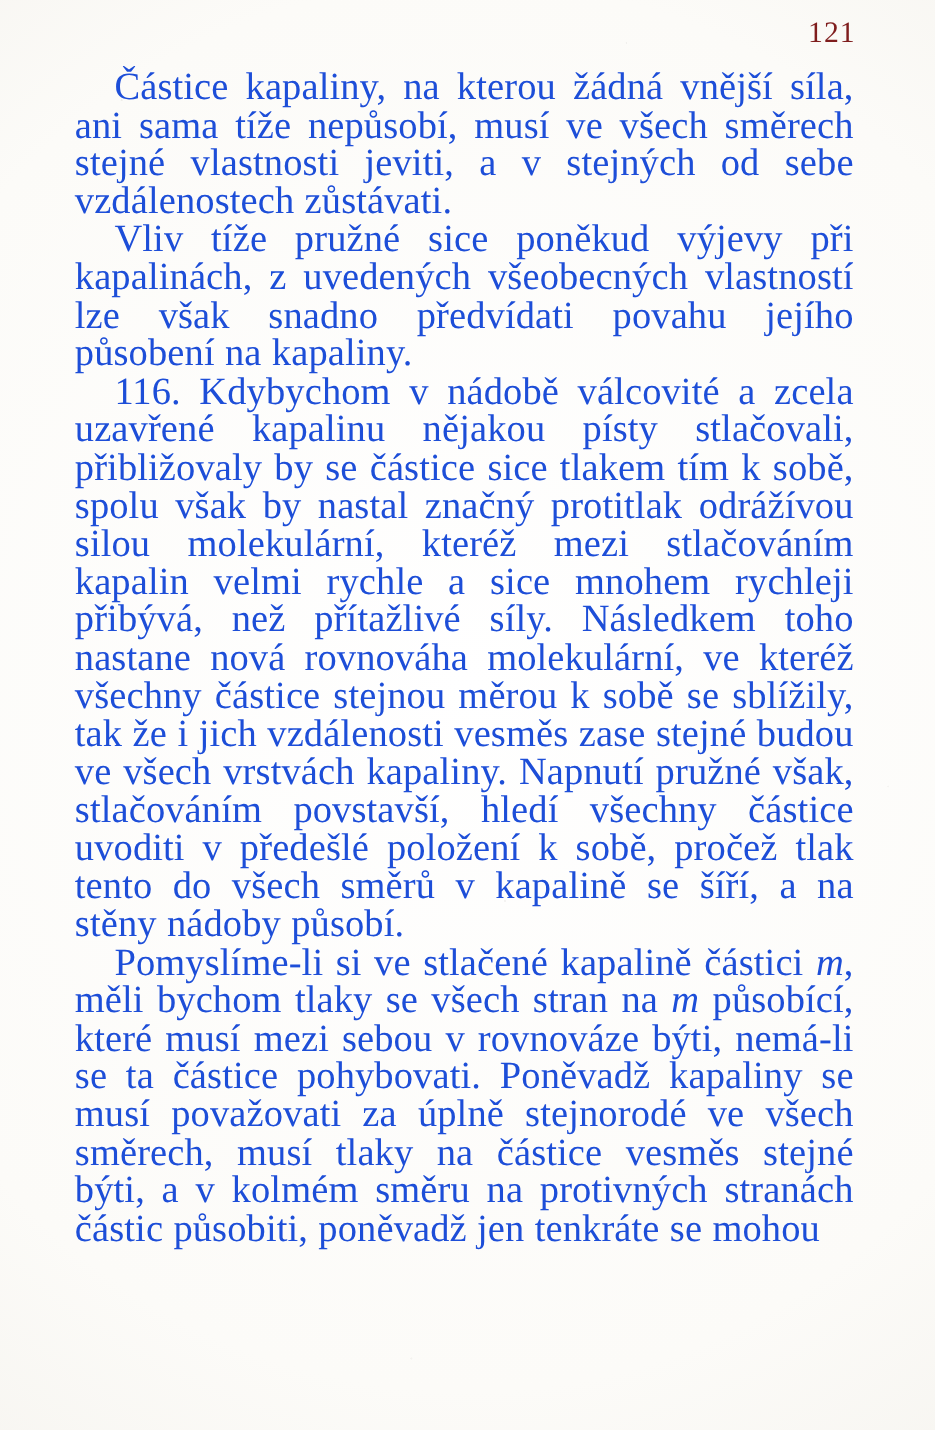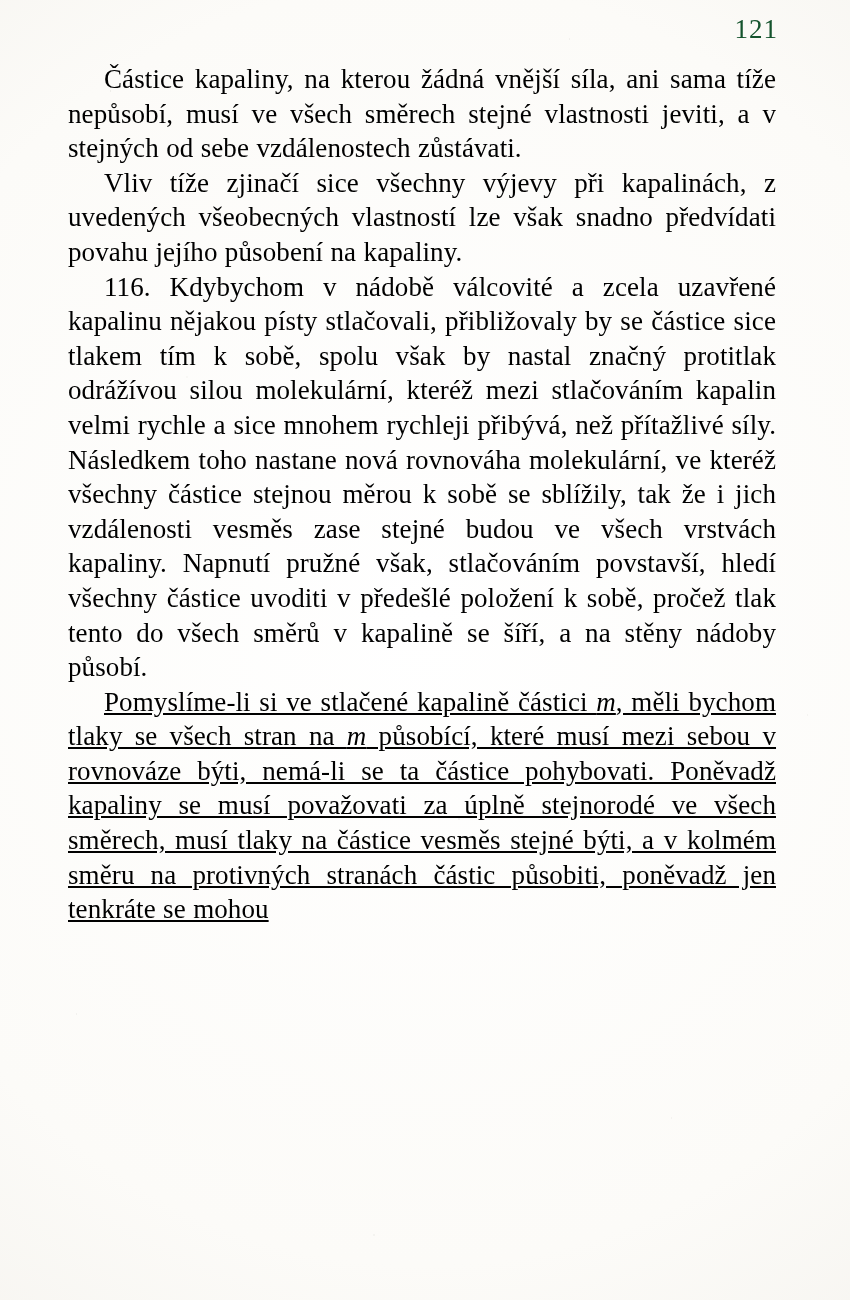--- a/index.html
+++ b/index.html
@@ -29,56 +29,56 @@
       radial-gradient(circle at 79% 86%, rgba(120,115,105,.13) 0 .7px, transparent 1px),
       radial-gradient(circle at 44% 95%, rgba(120,115,105,.12) 0 .8px, transparent 1.1px),
       radial-gradient(circle at 95% 55%, rgba(120,115,105,.12) 0 .7px, transparent 1px),
       radial-gradient(circle at 22% 29%, rgba(120,115,105,.11) 0 .6px, transparent .9px);
   }
   #page{position:absolute;inset:0;}
 
   #folio{
     position:absolute;top:14px;right:72px;
     font-size:27px;letter-spacing:1px;
-    color:#14532d;
+    color:#7f1d1d;
   }
 
   #textblock{
     position:absolute;
     left:68px;top:62px;width:708px;
   }
 
   p.para{
     margin:0;
     text-indent:36px;
     text-align:justify;
-    font-size:27px;
+    font-size:35px;
     line-height:34.6px;
     word-spacing:.5px;
     letter-spacing:.1px;
-    color:#000000;
+    color:#1d4ed8;
   }
-  p.para:last-child{text-align:justify;text-decoration:underline;}
+  p.para:last-child{text-align:justify;}
   em{font-style:italic;}
 </style>
 </head>
 <body>
 
 <div id="paper"></div>
 
 <div id="page">
 
   <div id="folio">121</div>
 
   <div id="textblock">
 
     <p class="para">Částice kapaliny, na kterou žádná vnější síla, ani sama tíže nepůsobí, musí ve všech směrech stejné vlastnosti jeviti, a v stejných od sebe vzdálenostech zůstávati.</p>
 
 
-    <p class="para">Vliv tíže zjinačí sice všechny výjevy při kapalinách, z uvedených všeobecných vlastností lze však snadno předvídati povahu jejího působení na kapaliny.</p>
+    <p class="para">Vliv tíže pružné sice poněkud výjevy při kapalinách, z uvedených všeobecných vlastností lze však snadno předvídati povahu jejího působení na kapaliny.</p>
 
     <p class="para">116. Kdybychom v nádobě válcovité a zcela uzavřené kapalinu nějakou písty stlačovali, přibližovaly by se částice sice tlakem tím k sobě, spolu však by nastal značný protitlak odrážívou silou molekulární, kteréž mezi stlačováním kapalin velmi rychle a sice mnohem rychleji přibývá, než přítažlivé síly. Následkem toho nastane nová rovnováha molekulární, ve kteréž všechny částice stejnou měrou k sobě se sblížily, tak že i jich vzdálenosti vesměs zase stejné budou ve všech vrstvách kapaliny. Napnutí pružné však, stlačováním povstavší, hledí všechny částice uvoditi v předešlé položení k sobě, pročež tlak tento do všech směrů v kapalině se šíří, a na stěny nádoby působí.</p>
 
 
     <p class="para" id="p6">Pomyslíme-li si ve stlačené kapalině částici <em>m</em>, měli bychom tlaky se všech stran na <em>m</em> působící, které musí mezi sebou v rovnováze býti, nemá-li se ta částice pohybovati. Poněvadž kapaliny se musí považovati za úplně stejnorodé ve všech směrech, musí tlaky na částice vesměs stejné býti, a v kolmém směru na protivných stranách částic působiti, poněvadž jen tenkráte se mohou</p>
 
   </div>
 </div>
 
 <div id="speckle"></div>

